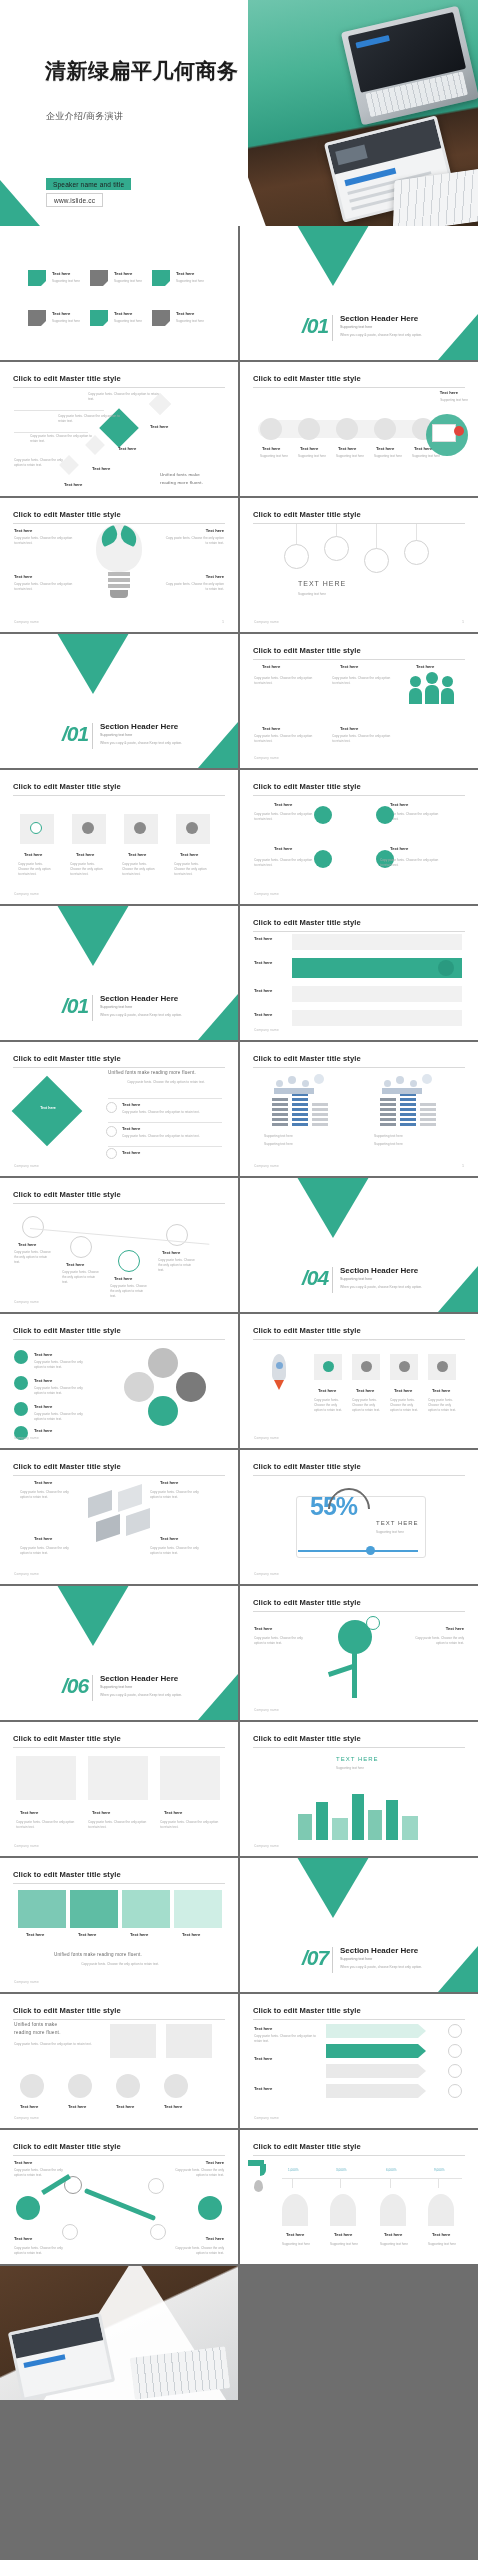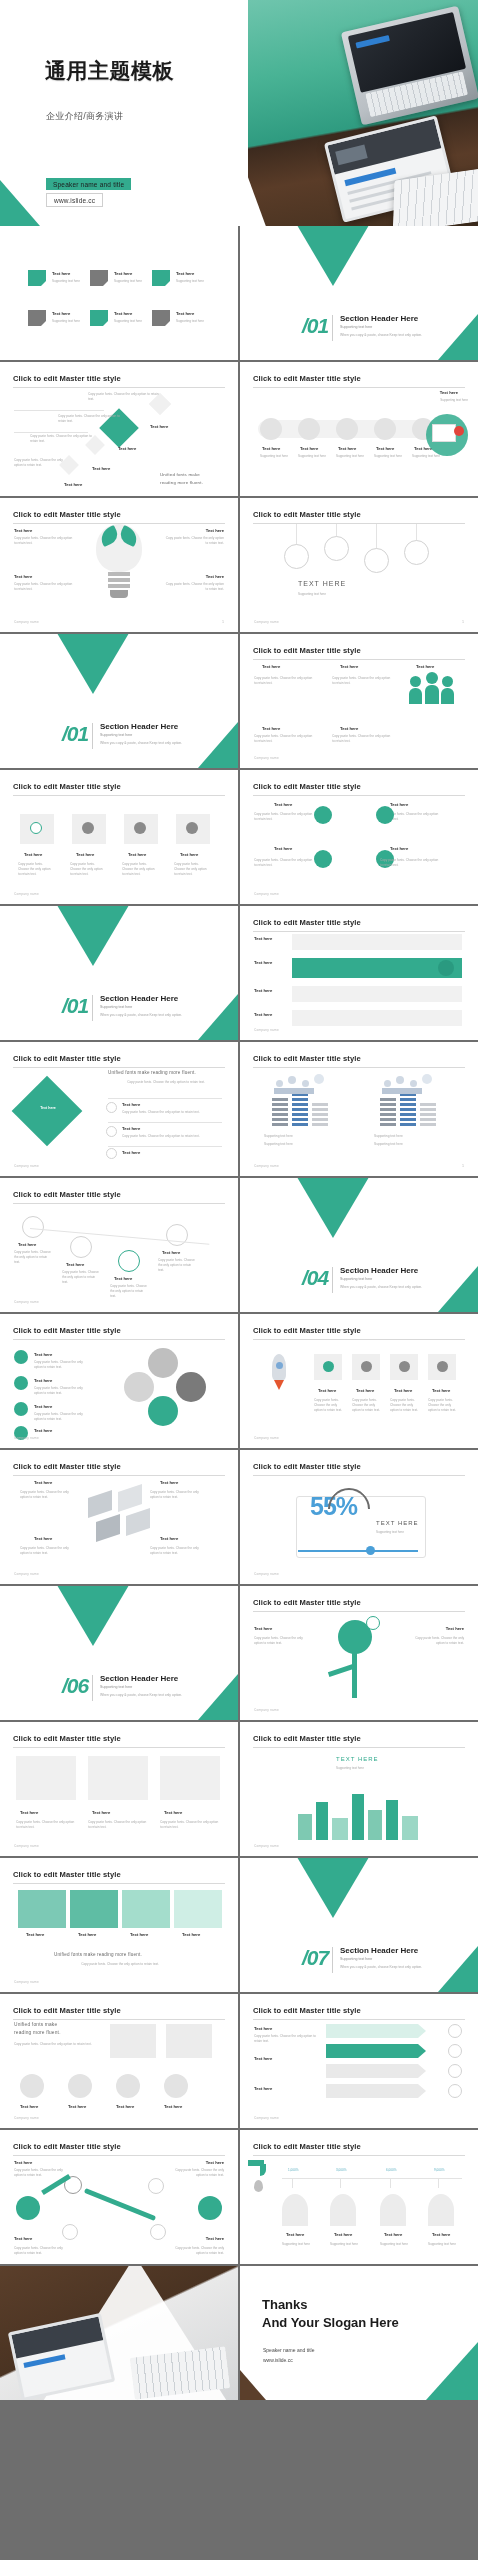--- a/index.html
+++ b/index.html
@@ -192,21 +192,21 @@
         <div class="hero-tablet-top"></div>
         <div class="hero-tablet-bar"></div>
         <div class="hero-tablet-l1"></div>
         <div class="hero-tablet-l2"></div>
         <div class="hero-tablet-l3"></div>
       </div>
       <div class="hero-kbd"></div>
     </div>
     <div class="hero-tri-white"></div>
     <div class="hero-title">
-      <div>通用主题模板</div>
+      <div>清新绿扁平几何商务</div>
     </div>
     <div class="hero-sub">企业介绍/商务演讲</div>
     <div class="hero-speaker">Speaker name and title</div>
     <div class="hero-url">www.islide.cc</div>
     <div class="hero-corner-tri"></div>
   </div>
 
   <div class="grid">
 
     <div class="slide">
@@ -763,27 +763,15 @@
     <div class="slide">
       <div class="endphoto"></div>
       <div class="endphoto-tri"></div>
       <div class="endphoto-tablet">
         <div class="t"></div>
           <div class="b"></div>
       </div>
       <div class="endphoto-kbd"></div>
     </div>
 
-    <div class="slide">
-      <div class="thanks-title">
-        <div>Thanks</div>
-        <div>And Your Slogan Here</div>
-      </div>
-      <div class="thanks-sub">
-        <div>Speaker name and title</div>
-        <div>www.islide.cc</div>
-      </div>
-      <div class="corner-tri-br" style="border-right-width:52px;border-top-width:58px"></div>
-      <div style="position:absolute;left:0;bottom:0;width:0;height:0;border-left:26px solid #5b3f2b;border-top:30px solid transparent"></div>
-    </div>
 
   </div>
 </div>
 
 </body></html>

